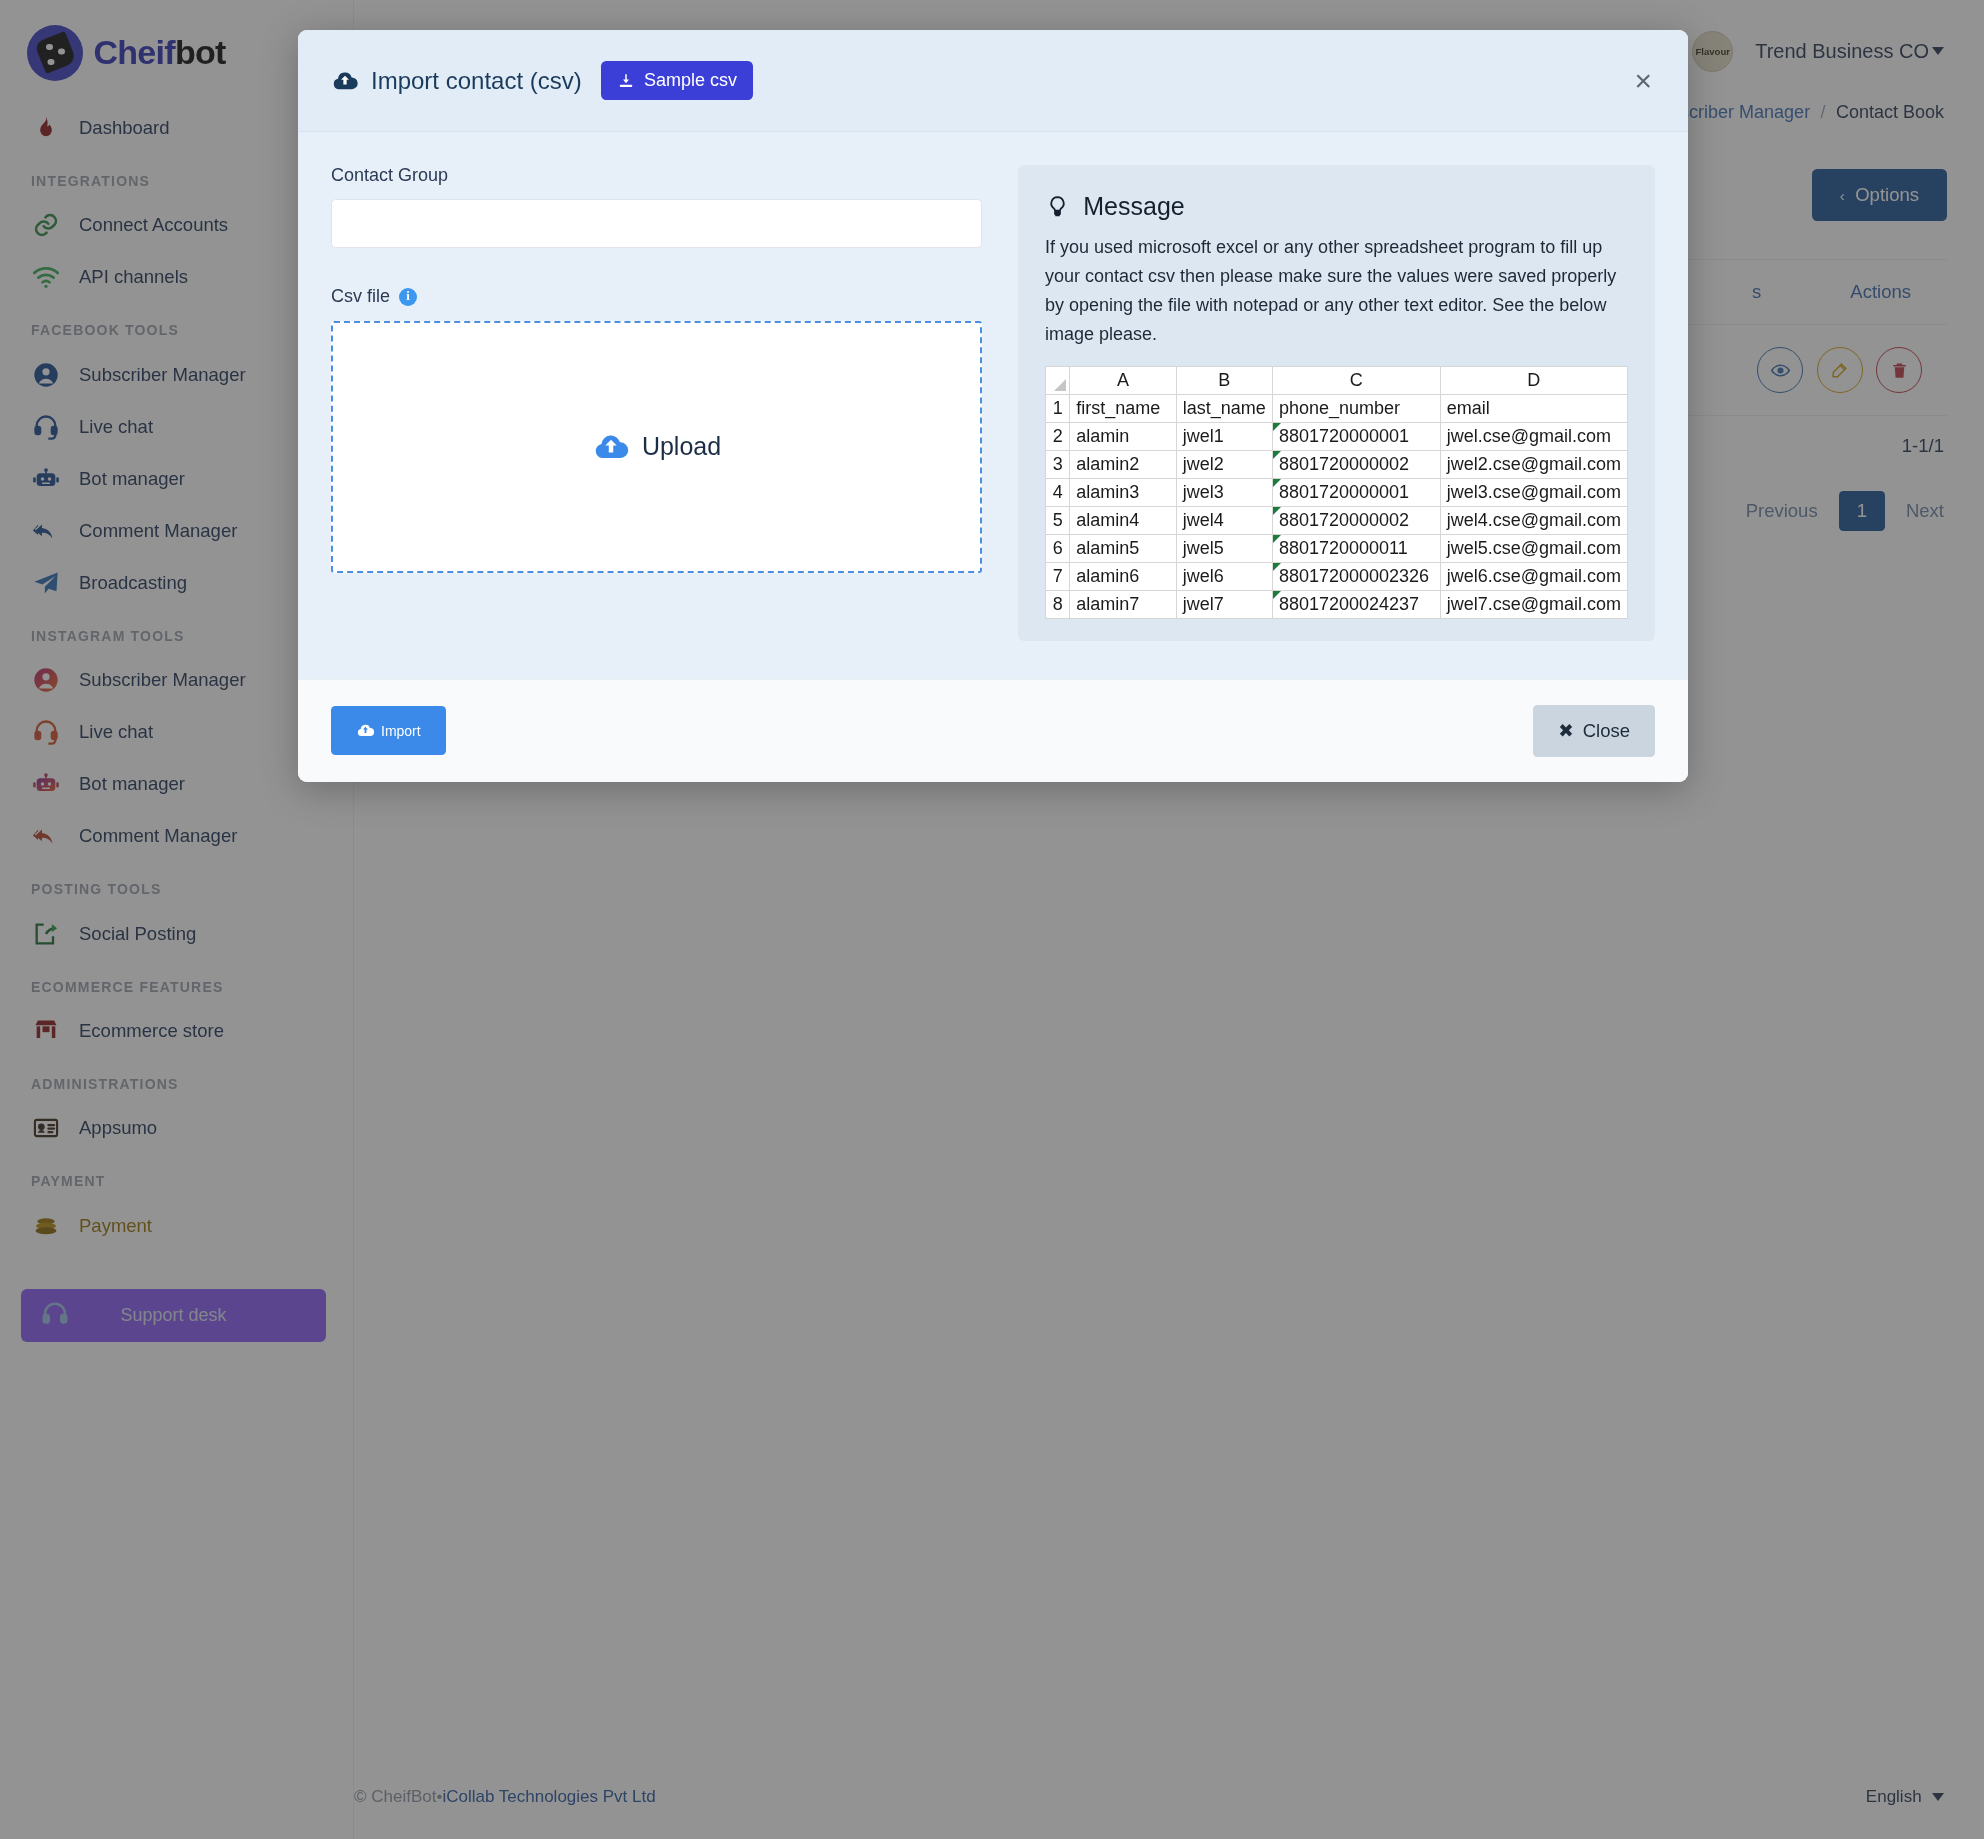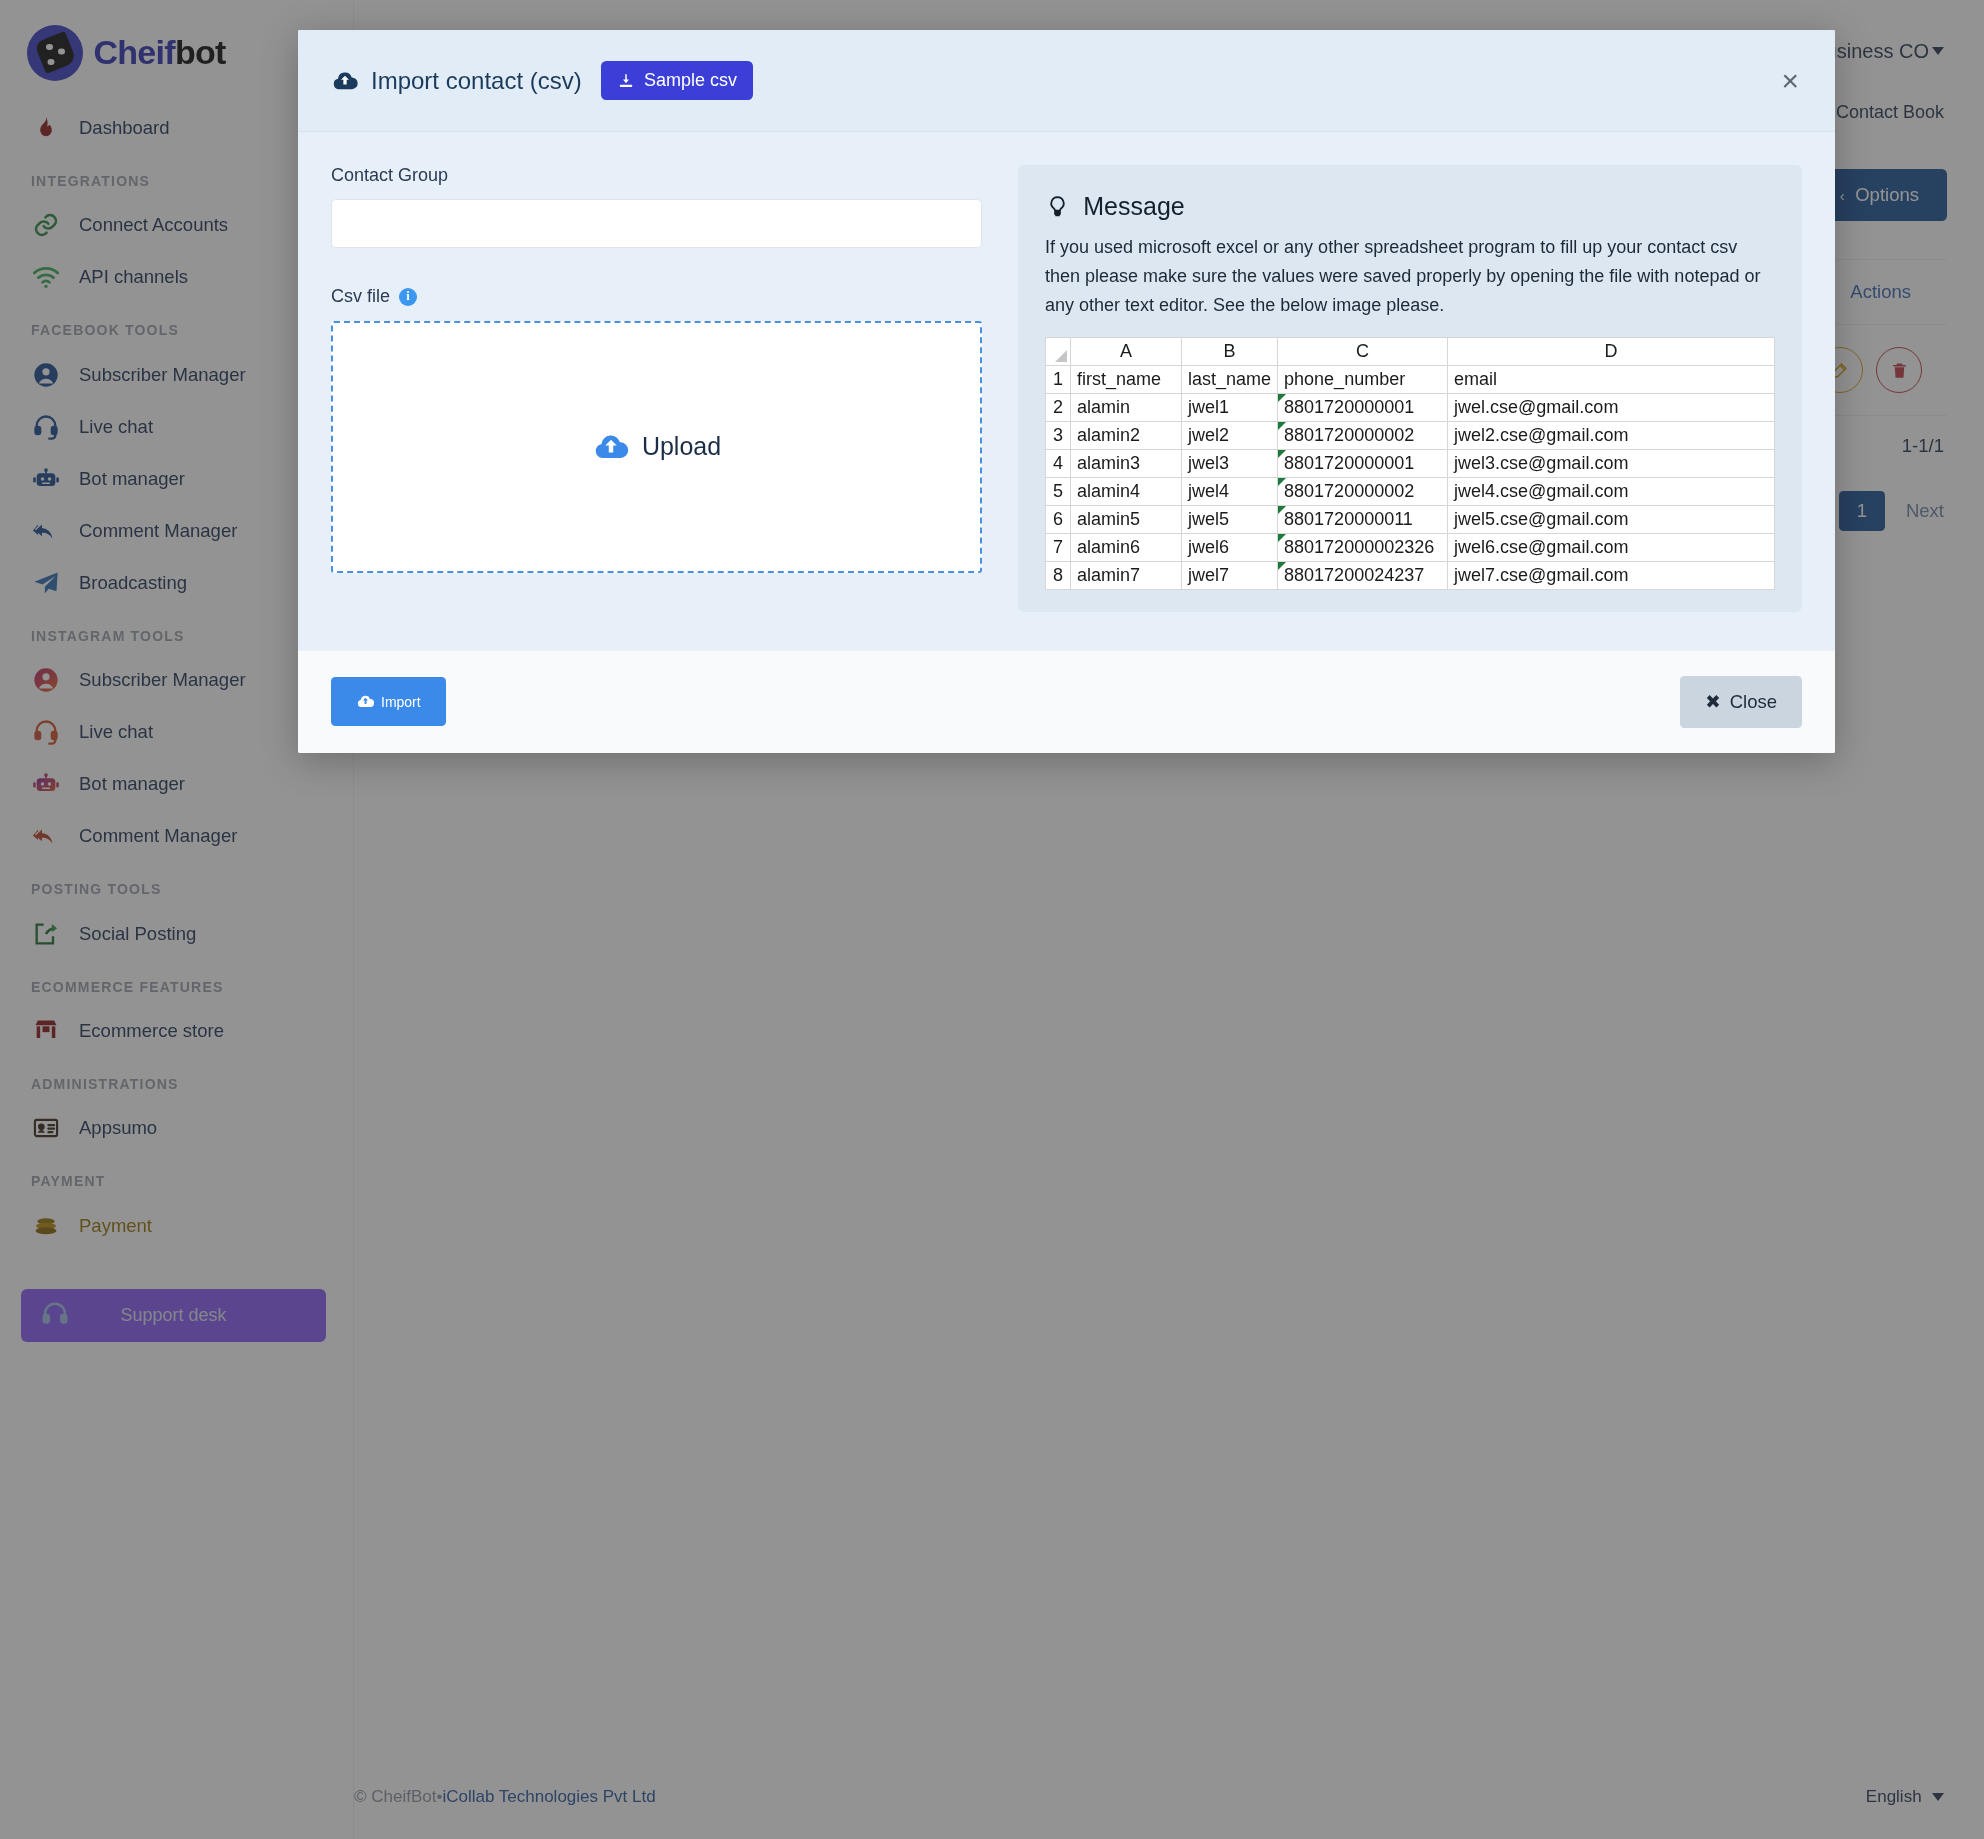--- a/index.html
+++ b/index.html
@@ -105,22 +105,22 @@
   }
   .foot-left { display:flex; align-items:center; padding-left: 0; }
   .foot-copy { color: #8b95a3; }
   .foot-dot { color: #8b95a3; }
   .foot-link { color: #2b5aa0; cursor: pointer; }
   .lang-sel { display:flex; align-items:center; gap: 7.4px; color:#2b3a55; cursor:pointer; }
 
   
   .overlay { position: absolute; inset: 0; background: rgba(48,48,48,0.52); }
   .modal {
-    position: absolute; left: 298px; top: 30px; width: 1537px;
-    background: #fff; border-radius: 2px; overflow: hidden;
+    position: absolute; left: 298px; top: 30px; width: 1390px;
+    background: #fff; border-radius: 9px; overflow: hidden;
     box-shadow: 0 7.4px 37px rgba(0,0,0,0.25);
   }
   .modal-header {
     background: #e2ecf6; padding: 31px 36px 31px 33px;
     display: flex; align-items: center; position: relative;
     border-bottom: 0.7px solid #d6e2ef;
   }
   .mh-title { display:flex; align-items:center; gap: 12px; font-size: 24px; color: #1b3b5c; font-weight: 500; }
   .sample-btn {
     margin-left: 19px; background: #3b3fd8; color: #fff; border: none; border-radius: 5.2px;

